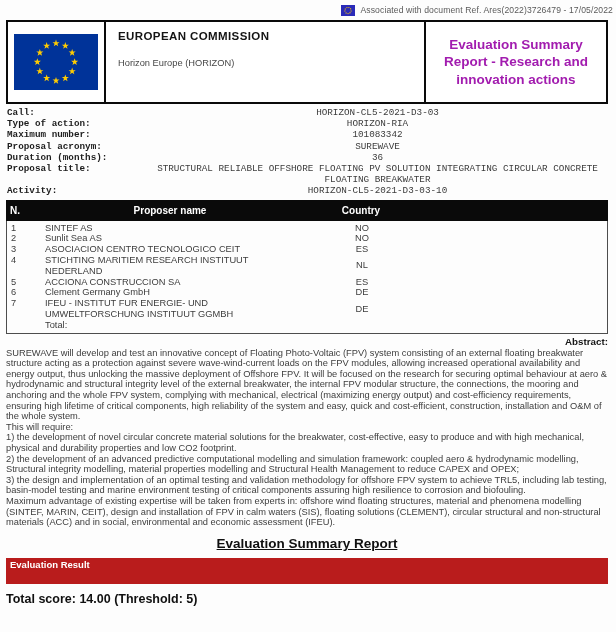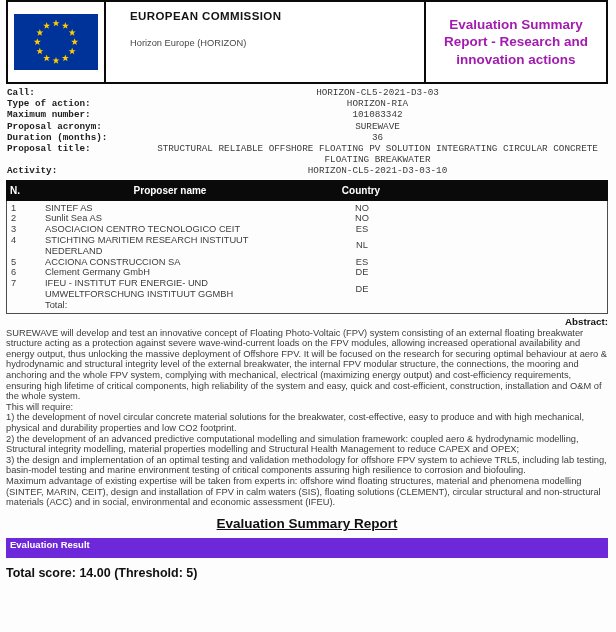--- a/index.html
+++ b/index.html
@@ -12,21 +12,21 @@
   .assoc-icon{display:inline-block;margin-right:5px;line-height:0;}
 
   
   .doc{margin:0 8px 0 6px;}
 
   .title-bar{background:#0a0a0a;color:#fff;font-weight:bold;font-size:17px;
     text-align:center;height:30px;line-height:30px;margin-bottom:2px;letter-spacing:.2px;}
 
   .hdr{display:flex;border:2px solid #0a0a0a;height:80px;background:#fff;}
   .flag-cell{width:96px;border-right:2px solid #0a0a0a;display:flex;align-items:center;justify-content:center;}
-  .ec-cell{flex:1;border-right:2px solid #0a0a0a;padding:8px 24px 0;}
+  .ec-cell{flex:1;border-right:2px solid #0a0a0a;padding:8px 12px 0;}
   .ec-name{font-weight:bold;font-size:11.5px;color:#141414;letter-spacing:.4px;}
   .ec-prog{font-size:9.3px;color:#474747;margin-top:16px;}
   .esr-cell{width:168px;display:flex;align-items:center;justify-content:center;text-align:center;
     font-weight:bold;font-size:13.5px;line-height:1.3;color:#a21caf;padding:2px 6px;}
 
   
   .fields{padding:3px 0 2px 1px;font-size:9.3px;line-height:11.2px;color:#3c3c3c;font-family:Liberation Mono, monospace;}
   .frow{display:flex;}
   .flabel{width:140px;flex-shrink:0;font-weight:bold;color:#1d1d1d;}
   .fvalue{flex:1;text-align:center;}
@@ -45,29 +45,38 @@
   .trow{display:flex;align-items:center;}
   .trow .c-n{align-self:flex-start;}
 
   
   .abstract{margin-top:2px;font-size:9.3px;line-height:10.6px;color:#3d3d3d;}
   .abstract-label{font-weight:bold;font-size:9.8px;line-height:12px;color:#161616;text-align:right;}
 
   .esr-heading{text-align:center;font-weight:bold;font-size:13.5px;text-decoration:underline;
     margin:8px 0 7px;color:#101010;}
 
-  .result-bar{background:#6d28d9;color:#fff;font-weight:bold;font-size:9.5px;
-    height:20px;line-height:14px;padding-left:4px;}
+  .result-bar{background:#b91c1c;color:#fff;font-weight:bold;font-size:9.5px;
+    height:26px;line-height:14px;padding-left:4px;}
   .total-score{font-weight:bold;font-size:12.5px;color:#101010;margin-top:8px;}
 </style>
 </head>
 <body>
 
 <div class="page">
 
+  <div class="assoc-row">
+    <span class="assoc-icon">
+      <svg width="14" height="11" viewBox="0 0 14 11">
+        <rect x="0" y="0" width="14" height="11" fill="#2a2ab8"></rect>
+        <circle cx="7" cy="5.5" r="3.1" fill="none" stroke="#ffcc00" stroke-width="1.1" stroke-dasharray="1,1.1"></circle>
+      </svg>
+    </span>
+    <span>Associated with document Ref. Ares(2022)3726479 - 17/05/2022</span>
+  </div>
 
   <div class="doc">
 
 
     <div class="hdr">
       <div class="flag-cell">
         <svg width="84" height="56" viewBox="0 0 90 60">
           <rect x="0" y="0" width="90" height="60" fill="#003399"></rect>
           <defs>
             <path id="st" fill="#FFCC00" d="M0,-4 L0.94,-1.29 L3.8,-1.24 L1.52,0.49 L2.35,3.24 L0,1.6 L-2.35,3.24 L-1.52,0.49 L-3.8,-1.24 L-0.94,-1.29 Z"></path>

